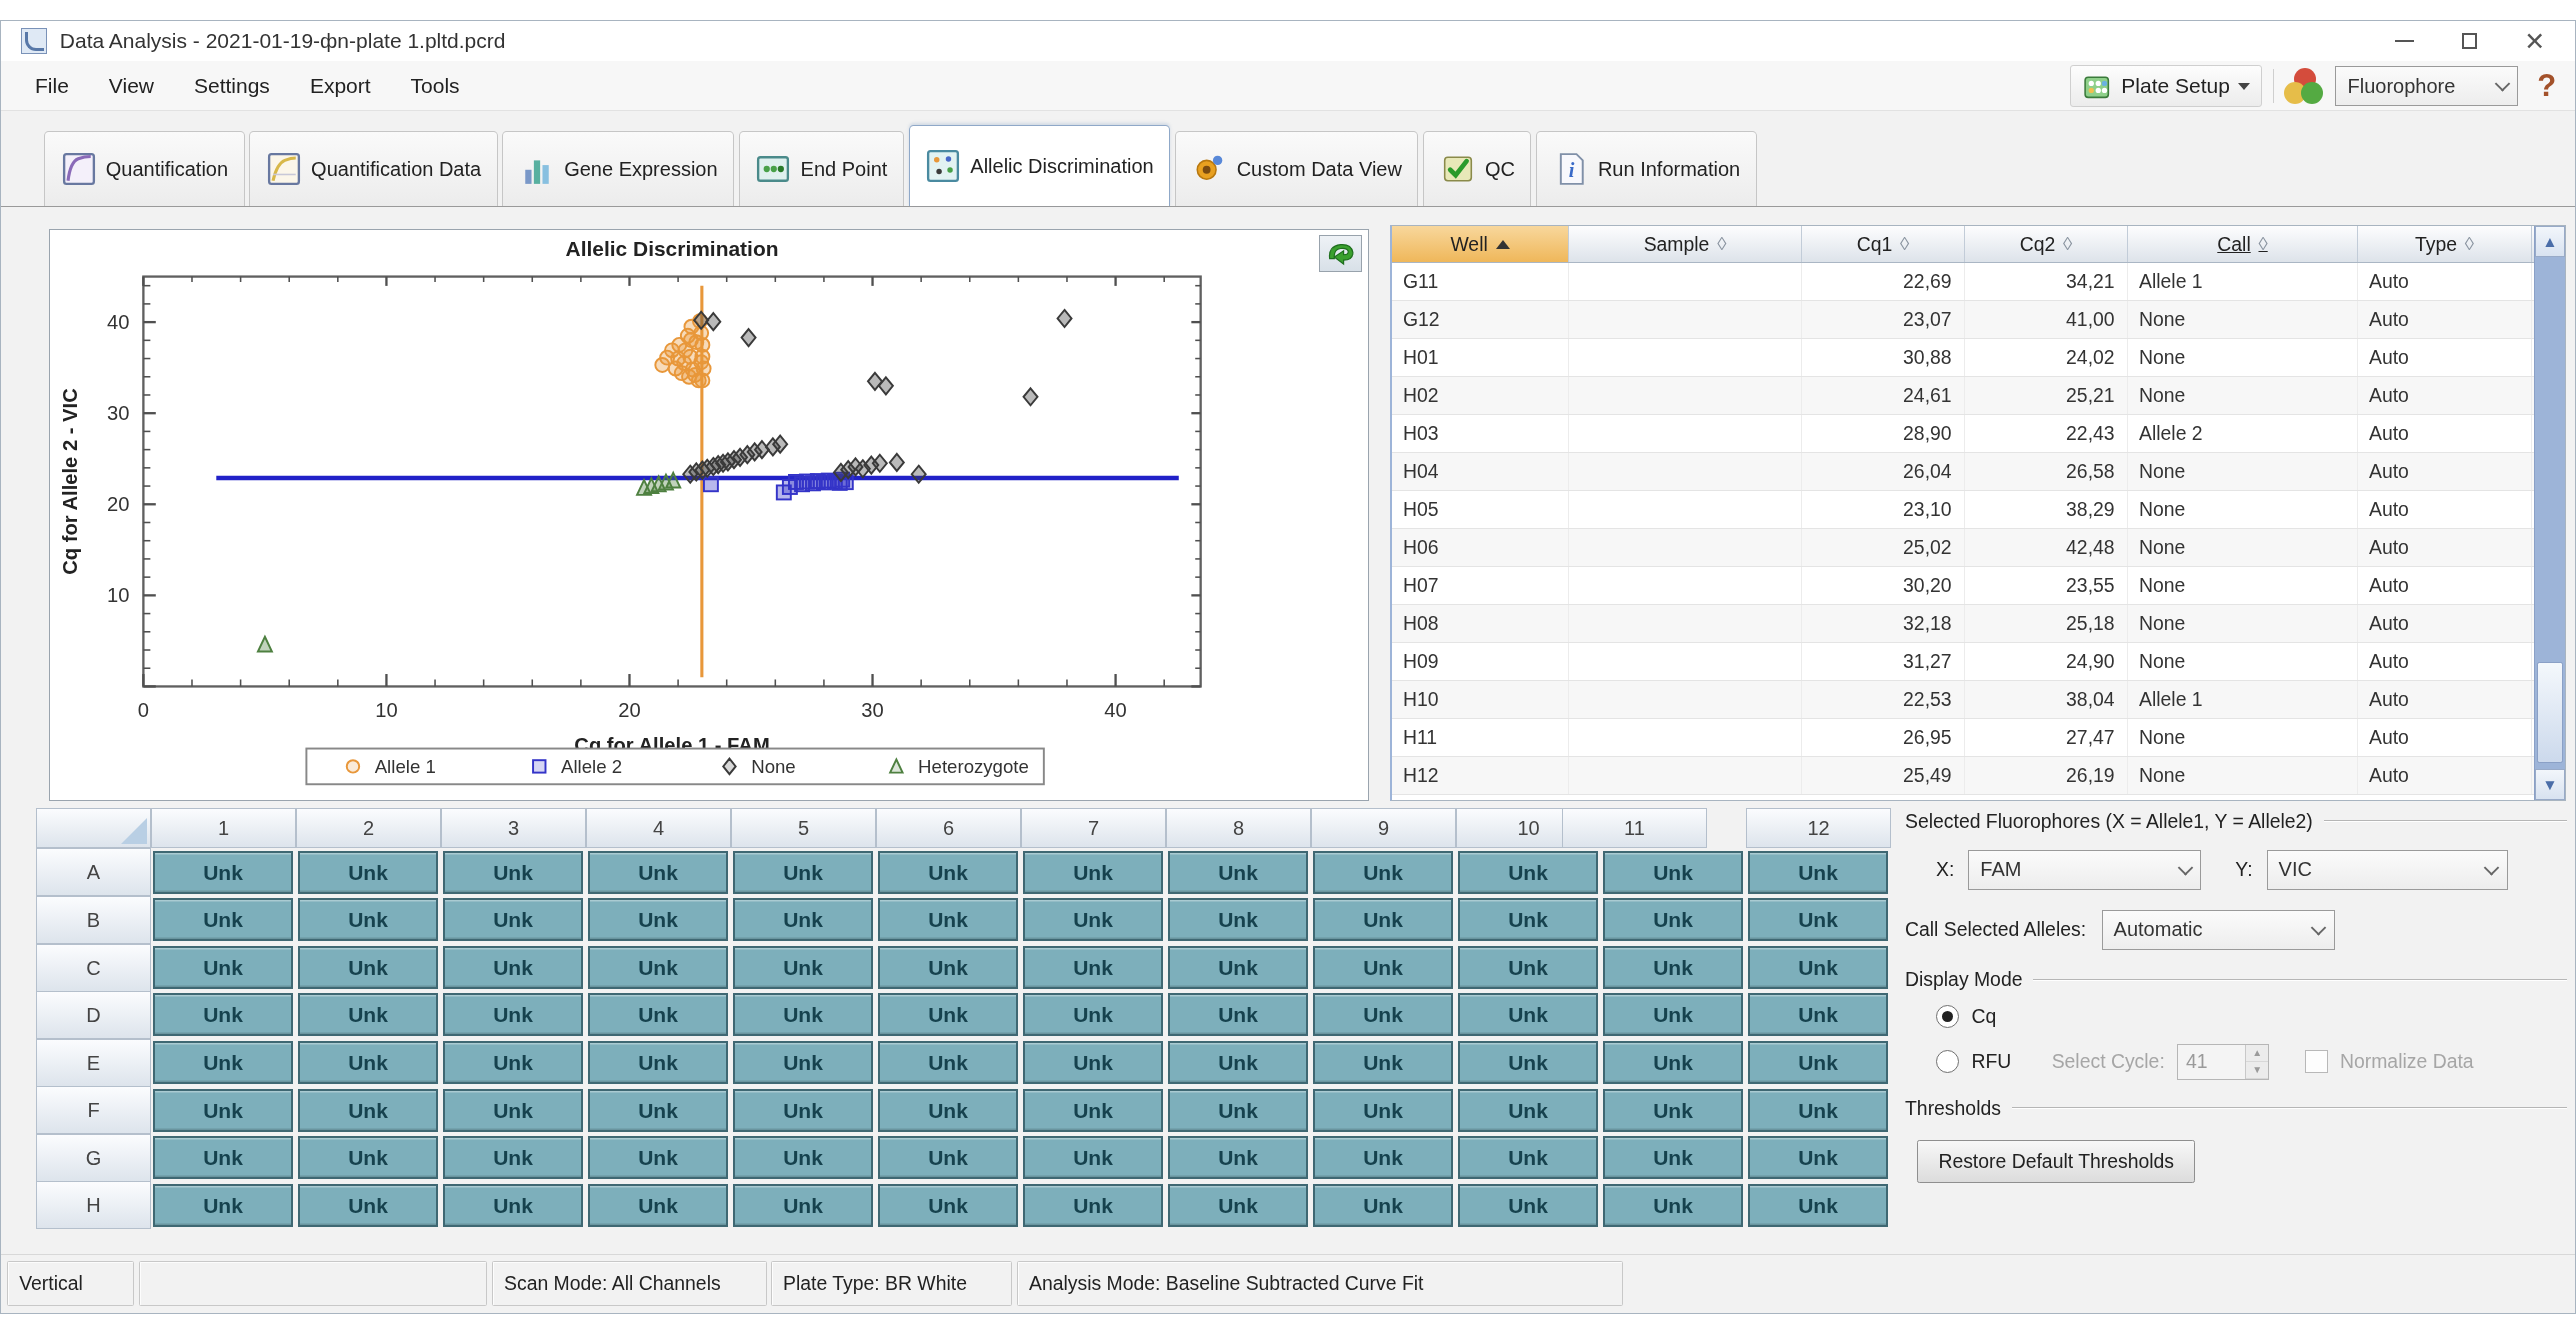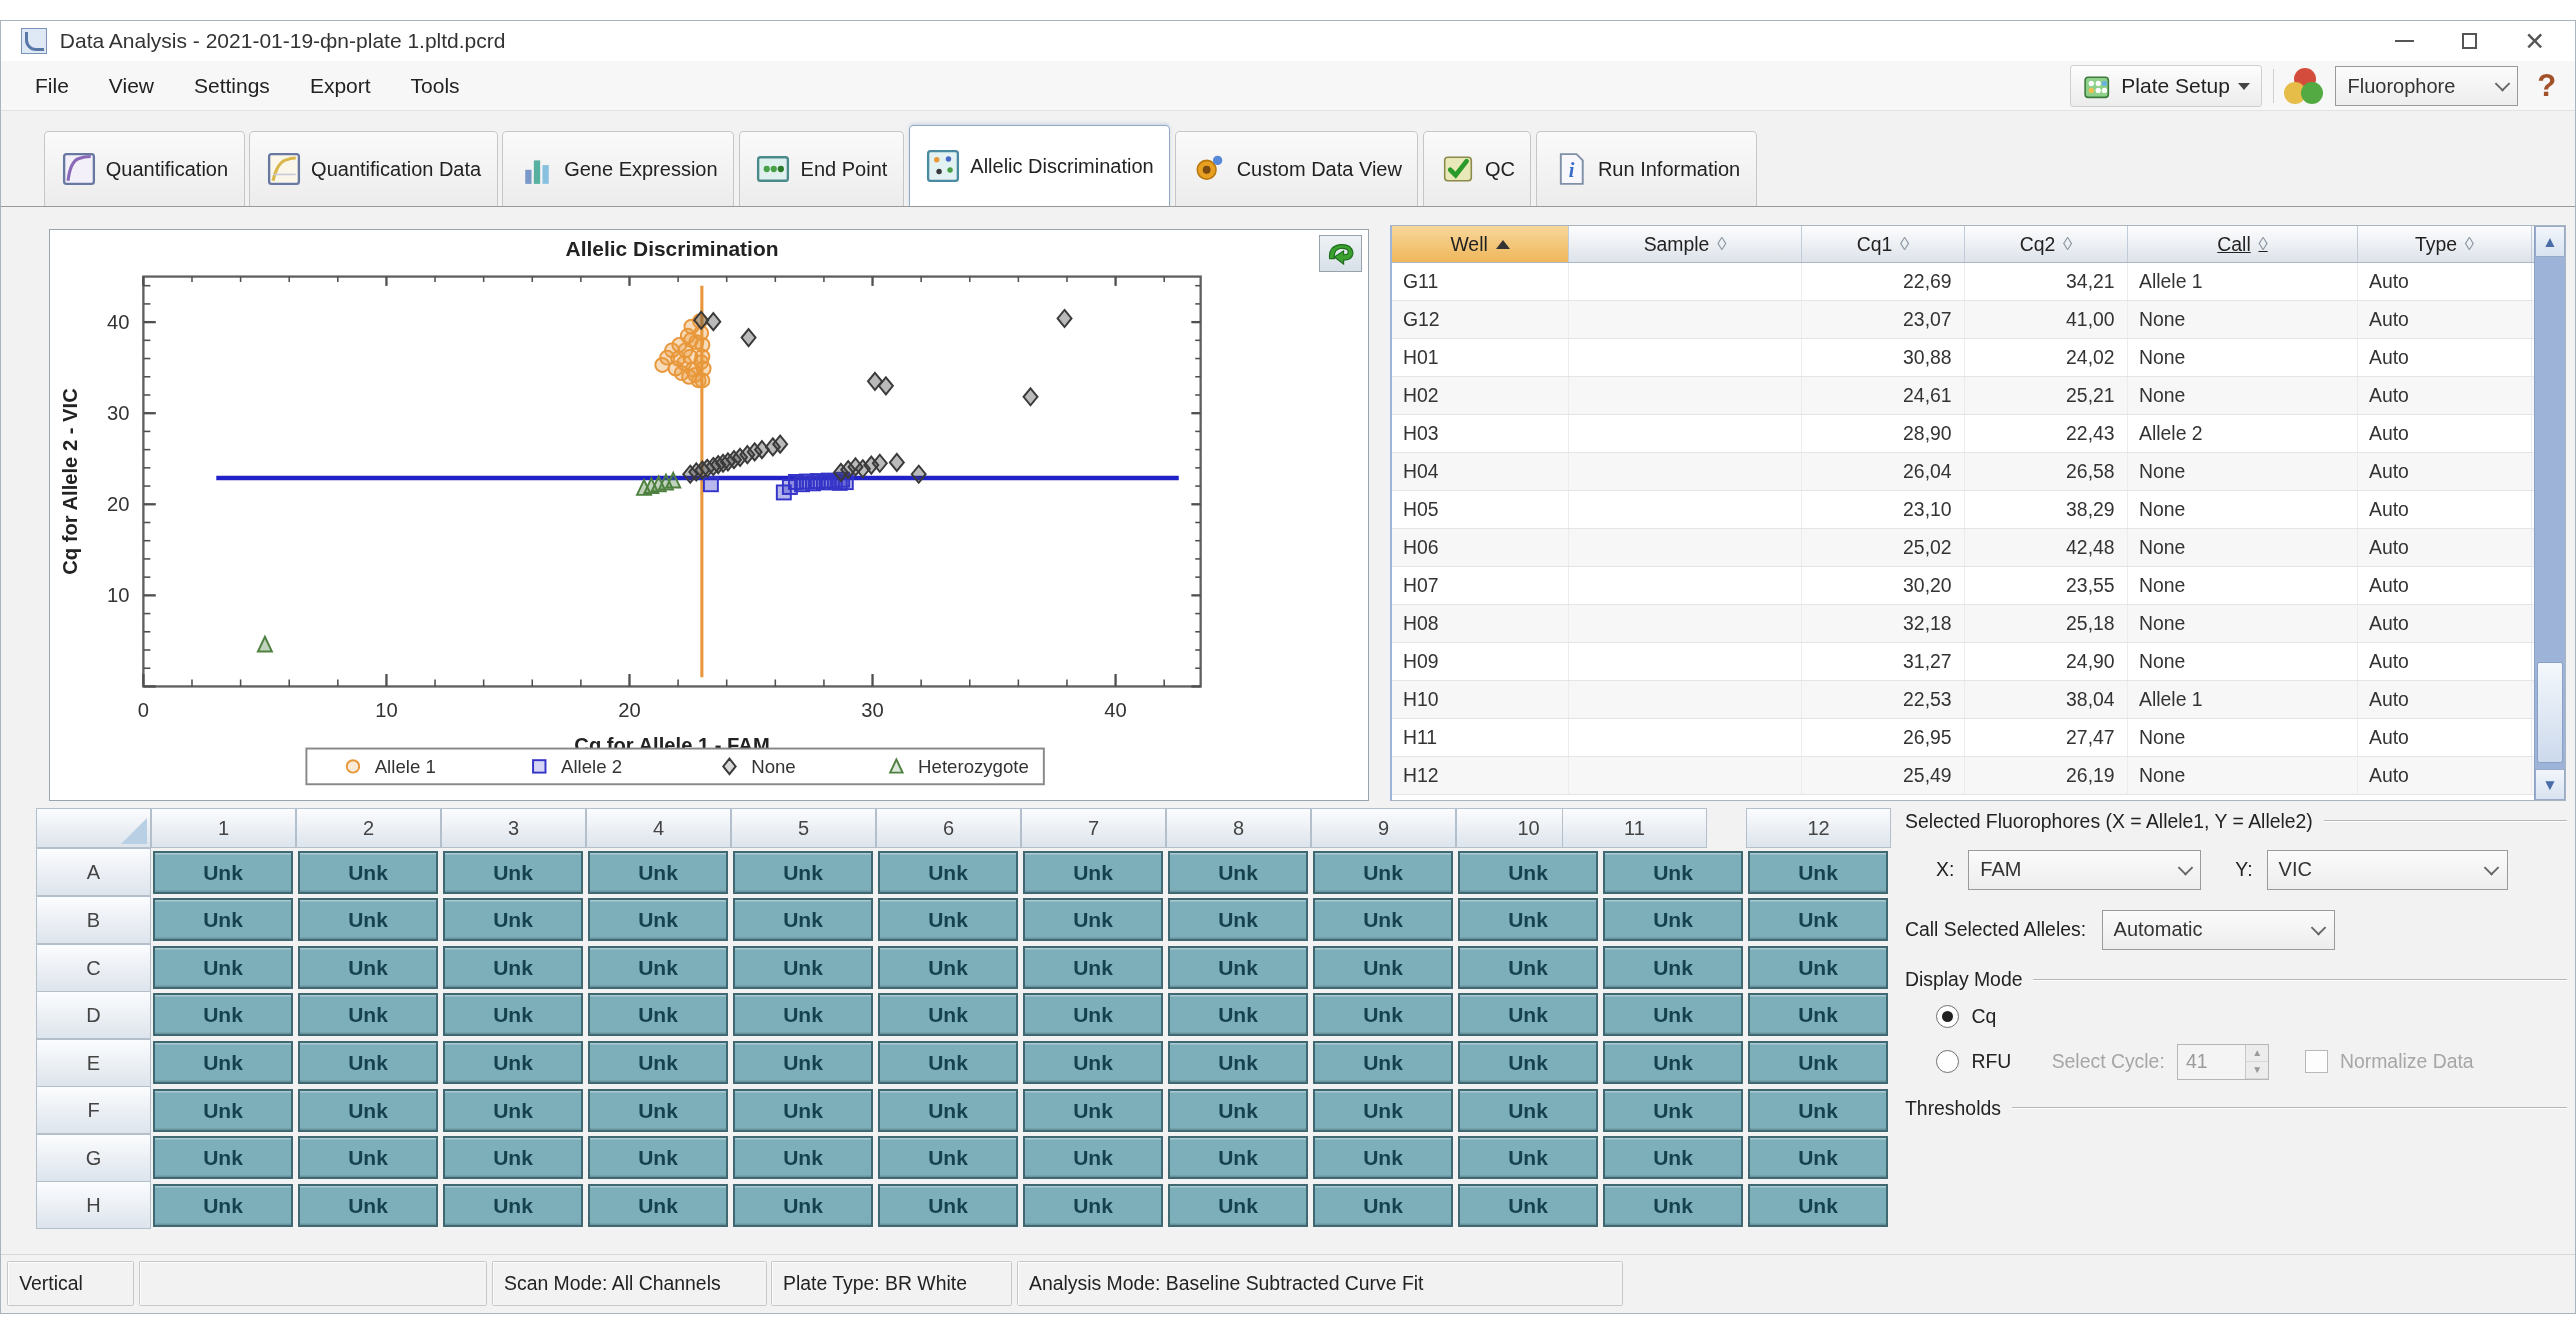--- a/index.html
+++ b/index.html
@@ -769,20 +769,23 @@
             <i>▼</i>
           </span>
       </div>
       <span class="checkbox" style="margin-left:23px;"></span>
       <span class="grey">Normalize Data</span>
     </div>
     <div class="group-head" style="margin-top:17px;">
       <span class="gh-label">Thresholds</span>
       <span class="etch"></span>
     </div>
+    <div style="margin-top:20px; padding-left:12.4px;">
+      <span class="push-btn">Restore Default Thresholds</span>
+    </div>
   </div>
 
   <div class="statusbar">
     <div class="seg" style="left:6.2px; width:127px;">Vertical</div>
     <div class="seg" style="left:138px; width:348px;"></div>
     <div class="seg" style="left:491px; width:275px;">Scan Mode: All Channels</div>
     <div class="seg" style="left:770px; width:241px;">Plate Type: BR White</div>
     <div class="seg" style="left:1016px; width:606px;">Analysis Mode: Baseline Subtracted Curve Fit</div>
   </div>
 

